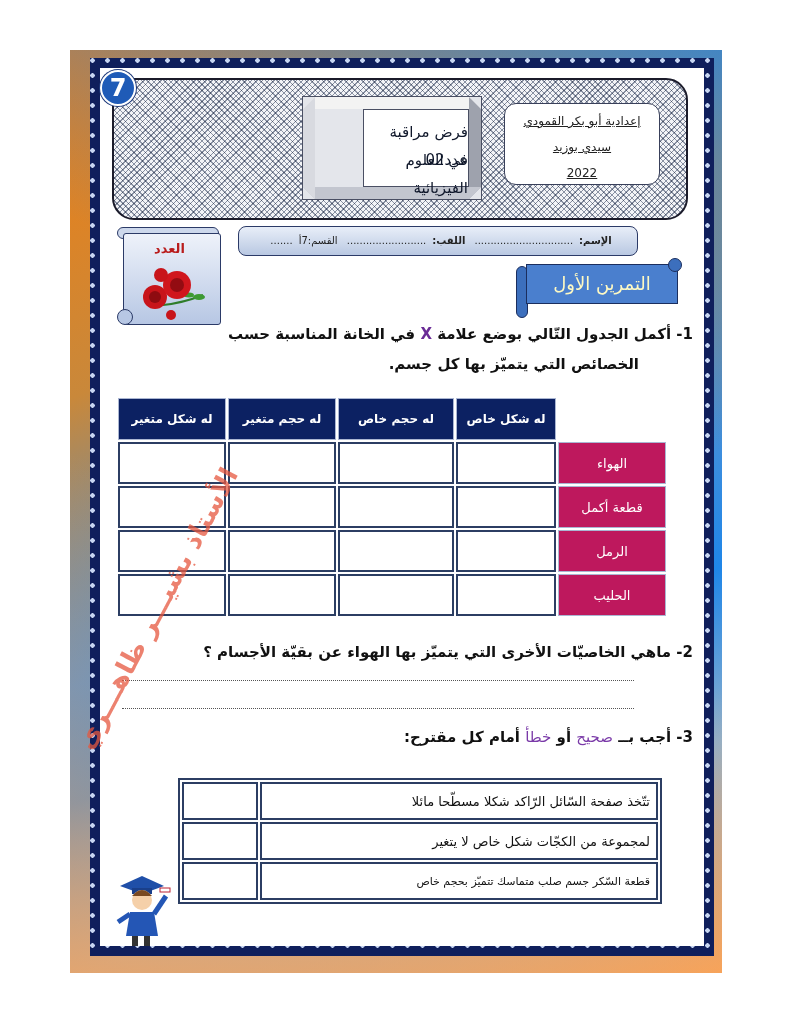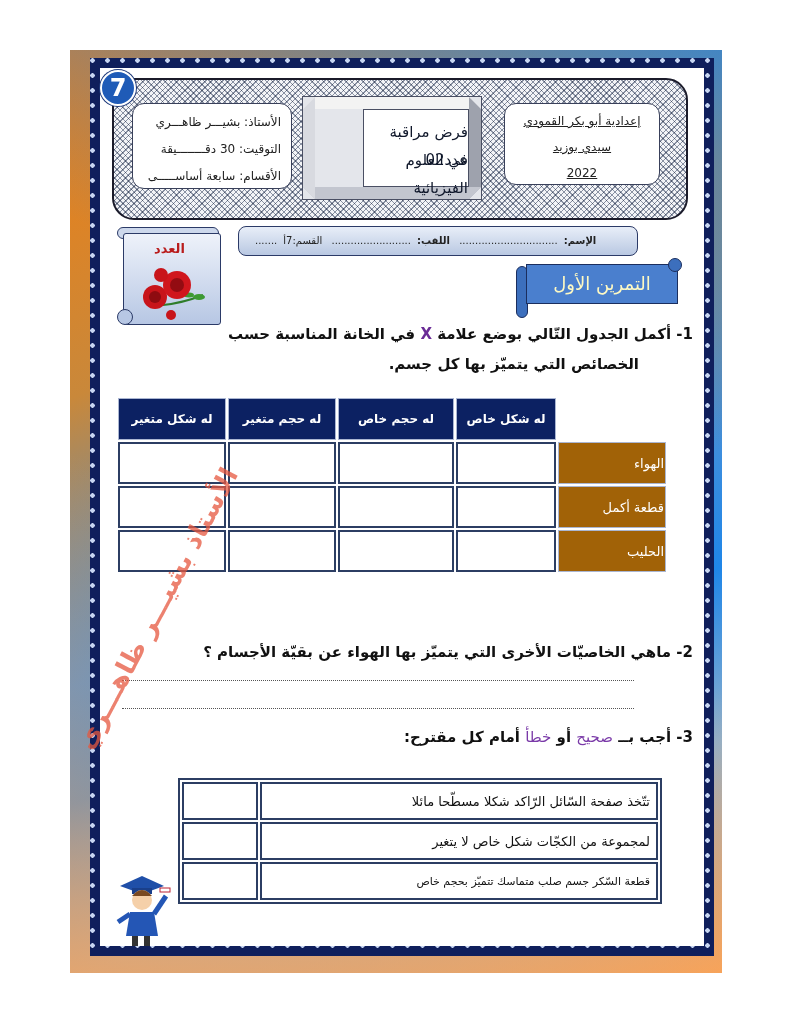--- a/index.html
+++ b/index.html
@@ -76,21 +76,21 @@
   }
   .title-inner .t1 { margin-top: 8px; height: 28px; line-height: 28px; }
   .title-inner .t2 { height: 28px; line-height: 28px; }
 
   
   .name-bar {
     position: absolute; left: 238px; top: 226px; width: 400px; height: 30px;
     border: 1.5px solid #2b3a67; border-radius: 8px; box-sizing: border-box;
     background: linear-gradient(#e8eef8, #b9c8e2);
     font-size: 10px; color: #222; line-height: 28px; padding: 0 10px; white-space: nowrap;
-    text-align: left;
+    text-align: center;
   }
   .name-bar span { margin-left: 6px; }
   .name-bar .label { font-weight: bold; }
 
   
   .score-scroll {
     position: absolute; left: 115px; top: 225px; width: 110px; height: 100px;
   }
   .score-scroll .body {
     position: absolute; left: 8px; top: 8px; width: 96px; height: 90px;
@@ -122,21 +122,21 @@
   .q2 { right: 98px; top: 643px; }
   .q3 { right: 98px; top: 728px; }
   .purple { color: #7a3aa8; font-weight: normal; }
 
   .dotted-line { position: absolute; left: 122px; width: 512px; border-top: 1.5px dotted #555; height: 0; }
 
   
   .table1 { position: absolute; left: 116px; top: 396px; border-collapse: separate; border-spacing: 2px; direction: rtl; }
   .table1 td, .table1 th { box-sizing: border-box; }
   .table1 .hdr { background: #0c2162; color: #fff; font-size: 12px; font-weight: bold; text-align: center; height: 42px; border: 1.5px solid #aab6d2; }
-  .table1 .rowhdr { background: #a16207; color: #fff; font-size: 13px; text-align: right; height: 42px; width: 108px; border: 1.5px solid #aab6d2; }
+  .table1 .rowhdr { background: #be185d; color: #fff; font-size: 13px; text-align: center; height: 42px; width: 108px; border: 1.5px solid #aab6d2; }
   .table1 .cell { background: #fff; border: 2px solid #2c3e63; height: 42px; }
   .table1 .empty-corner { background: transparent; border: none; }
 
   
   .table2 { position: absolute; left: 178px; top: 778px; border-collapse: separate; border-spacing: 2px; border: 2px solid #2c3e63; direction: rtl; }
   .table2 td { border: 2px solid #2c3e63; height: 34px; font-size: 13px; color: #111; padding: 0 6px; }
   .table2 .stmt { width: 382px; text-align: right; }
   .table2 .ans { width: 60px; }
   .table2 .small { font-size: 11px; }
 
@@ -154,25 +154,20 @@
 <body>
 
 <div class="outer-frame"></div>
 <div class="navy-border"></div>
 
 <div class="page">
 
   <div class="header-panel"></div>
   <div class="badge-7">7</div>
 
-  <div class="info-box teacher-box">
-    <div class="line">الأستاذ: بشيـــر ظاهـــري</div>
-    <div class="line">التوقيت: 30 دقــــــــيقة</div>
-    <div class="line">الأقسام: سابعة أساســـــى</div>
-  </div>
 
   <div class="title-box">
     <div class="bevel-top"></div>
       <div class="bevel-right"></div>
       <div class="bevel-bottom"></div>
       <div class="bevel-left"></div>
     <div class="title-inner">
       <div class="t1">فرض مراقبة عدد02</div>
       <div class="t2">في العلوم الفيزيائية</div>
     </div>
@@ -238,20 +233,27 @@
       <td class="cell"></td>
     </tr>
     <tr>
       <td class="rowhdr">قطعة أكمل</td>
       <td class="cell"></td>
       <td class="cell"></td>
       <td class="cell"></td>
       <td class="cell"></td>
     </tr>
     <tr>
+      <td class="rowhdr">الرمل</td>
+      <td class="cell"></td>
+      <td class="cell"></td>
+      <td class="cell"></td>
+      <td class="cell"></td>
+    </tr>
+    <tr>
       <td class="rowhdr">الحليب</td>
       <td class="cell"></td>
       <td class="cell"></td>
       <td class="cell"></td>
       <td class="cell"></td>
     </tr>
   </tbody>
     </table>
 
   <div class="q-text q2">2- ماهي الخاصيّات الأخرى التي يتميّز بها الهواء عن بقيّة الأجسام ؟</div>

